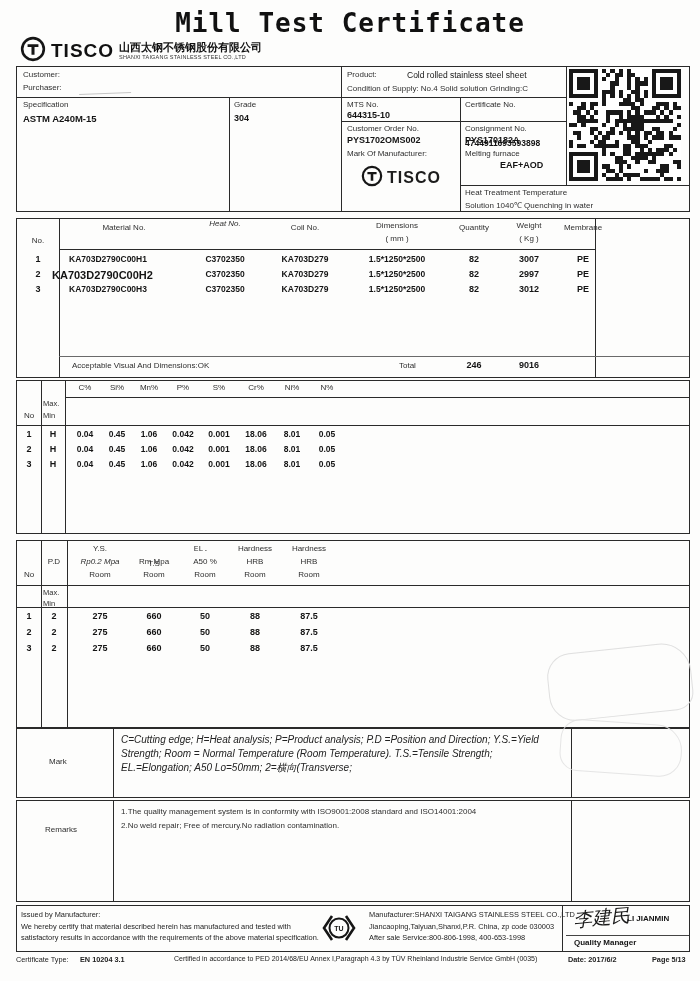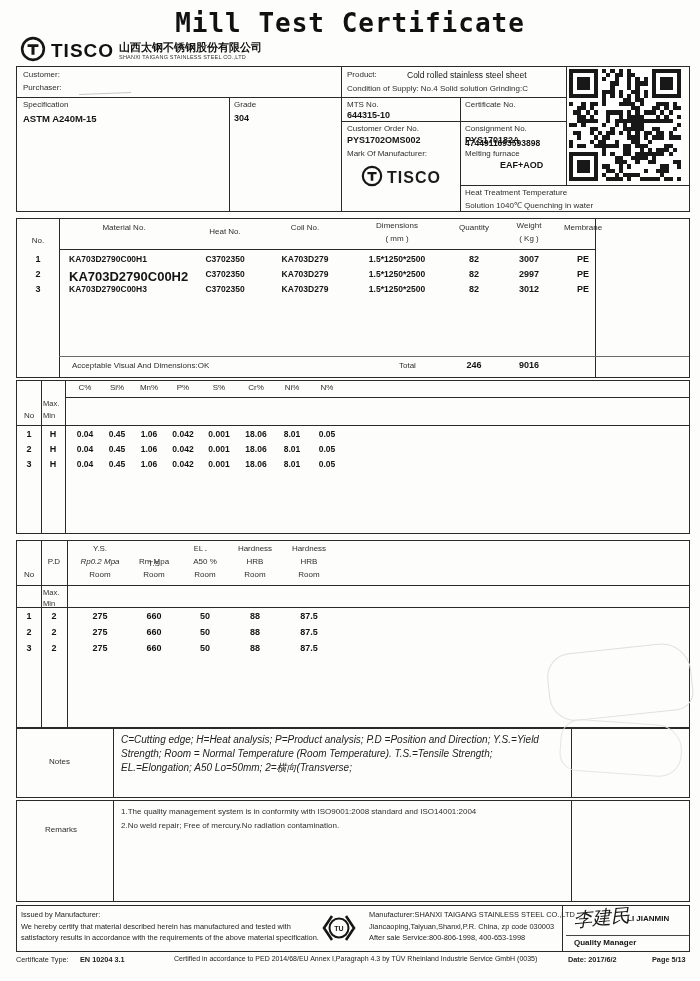--- a/index.html
+++ b/index.html
@@ -454,40 +454,40 @@
         </svg></span>
   </div>
 
   <div class="bx" style="left:16px;top:218px;width:672px;height:158px;">
     <span class="vl" style="left:42px;top:0;height:158px;"></span>
     <span class="vl" style="left:578px;top:0;height:158px;"></span>
     <span class="hl" style="left:42px;top:30px;width:536px;"></span>
 
     <span class="lb ct" style="left:2px;top:17px;width:38px;">No.</span>
     <span class="lb ct" style="left:52px;top:4px;width:110px;">Material No.</span>
-    <span class="lb ct" style="left:168px;top:8px;width:80px;">Heat No.</span>
+    <span class="lb ct" style="left:168px;top:0;width:80px;font-style:italic;">Heat No.</span>
     <span class="lb ct" style="left:248px;top:4px;width:80px;">Coil No.</span>
     <span class="lb ct" style="left:332px;top:2px;width:96px;">Dimensions</span>
     <span class="lb ct" style="left:332px;top:15px;width:96px;">(  mm  )</span>
     <span class="lb ct" style="left:430px;top:4px;width:54px;">Quantity</span>
     <span class="lb ct" style="left:486px;top:2px;width:52px;">Weight</span>
     <span class="lb ct" style="left:486px;top:15px;width:52px;">(  Kg  )</span>
     <span class="lb ct" style="left:538px;top:4px;width:56px;">Membrane</span>
 
     <span class="vv ct" style="left:0;top:35px;width:42px;">1</span>
     <span class="vv" style="left:52px;top:35px;font-size:8.5px;">KA703D2790C00H1</span>
     <span class="vv ct" style="left:168px;top:35px;width:80px;font-size:8.5px;">C3702350</span>
     <span class="vv ct" style="left:248px;top:35px;width:80px;font-size:8.5px;">KA703D279</span>
     <span class="vv ct" style="left:332px;top:35px;width:96px;font-size:8.5px;">1.5*1250*2500</span>
     <span class="vv ct" style="left:430px;top:35px;width:54px;">82</span>
     <span class="vv ct" style="left:486px;top:35px;width:52px;">3007</span>
     <span class="vv ct" style="left:538px;top:35px;width:56px;">PE</span>
 
     <span class="vv ct" style="left:0;top:50px;width:42px;">2</span>
-    <span class="vv" style="left:52px;top:50px;font-size:13px;">KA703D2790C00H2</span>
+    <span class="vv" style="left:35px;top:50px;font-size:11px;">KA703D2790C00H2</span>
     <span class="vv ct" style="left:168px;top:50px;width:80px;font-size:8.5px;">C3702350</span>
     <span class="vv ct" style="left:248px;top:50px;width:80px;font-size:8.5px;">KA703D279</span>
     <span class="vv ct" style="left:332px;top:50px;width:96px;font-size:8.5px;">1.5*1250*2500</span>
     <span class="vv ct" style="left:430px;top:50px;width:54px;">82</span>
     <span class="vv ct" style="left:486px;top:50px;width:52px;">2997</span>
     <span class="vv ct" style="left:538px;top:50px;width:56px;">PE</span>
 
     <span class="vv ct" style="left:0;top:65px;width:42px;">3</span>
     <span class="vv" style="left:52px;top:65px;font-size:8.5px;">KA703D2790C00H3</span>
     <span class="vv ct" style="left:168px;top:65px;width:80px;font-size:8.5px;">C3702350</span>
@@ -607,21 +607,21 @@
     <span class="vv ct" style="left:56px;top:102px;width:54px;">275</span>
     <span class="vv ct" style="left:110px;top:102px;width:54px;">660</span>
     <span class="vv ct" style="left:164px;top:102px;width:48px;">50</span>
     <span class="vv ct" style="left:212px;top:102px;width:52px;">88</span>
     <span class="vv ct" style="left:264px;top:102px;width:56px;">87.5</span>
   </div>
 
   <div class="bx" style="left:16px;top:728px;width:672px;height:68px;">
     <span class="vl" style="left:96px;top:0;height:68px;"></span>
     <span class="vl" style="left:554px;top:0;height:68px;"></span>
-    <span class="lb" style="left:32px;top:28px;">Notes</span>
+    <span class="lb" style="left:32px;top:28px;">Mark</span>
     <span class="notes-text" style="left:104px;top:4px;width:444px;">C=Cutting edge;  H=Heat analysis;  P=Product analysis;  P.D =Position and Direction;  Y.S.=Yield Strength;  Room = Normal Temperature (Room Temperature).  T.S.=Tensile Strength;  EL.=Elongation;  A50 Lo=50mm;  2=横向(Transverse;</span>
   </div>
 
   <div class="bx" style="left:16px;top:800px;width:672px;height:100px;">
     <span class="vl" style="left:96px;top:0;height:100px;"></span>
     <span class="vl" style="left:554px;top:0;height:100px;"></span>
     <span class="lb" style="left:28px;top:24px;">Remarks</span>
     <span class="lb" style="left:104px;top:6px;">1.The quality management system is in conformity with ISO9001:2008 standard and ISO14001:2004</span>
     <span class="lb" style="left:104px;top:20px;">2.No weld repair; Free of mercury.No radiation contamination.</span>
   </div>

